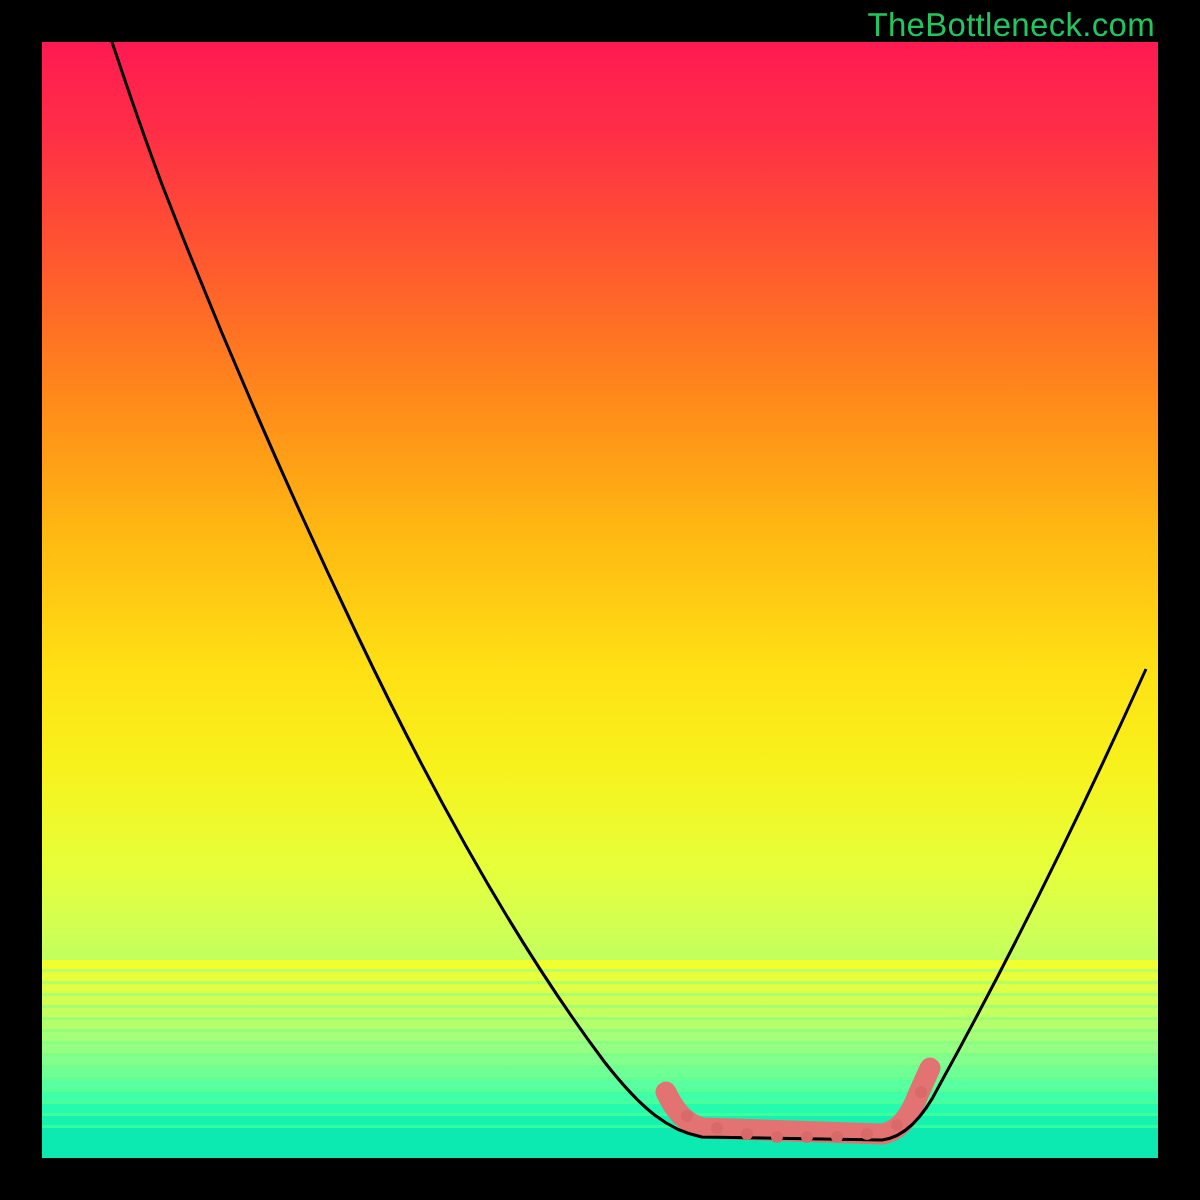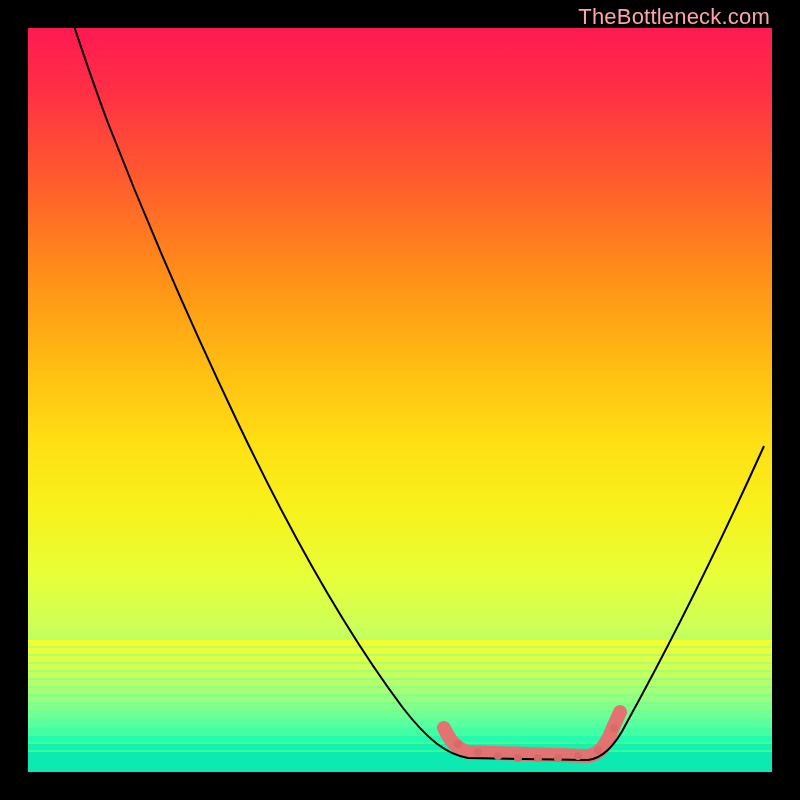--- a/index.html
+++ b/index.html
@@ -53,21 +53,21 @@
     height: 6px;
   }
   svg.curves {
     position: absolute;
     inset: 0;
   }
   .watermark {
     position: absolute;
     top: 4px;
     right: 30px;
-    color: #fca5a5;
+    color: #22c55e;
     font-size: 22px;
     font-weight: 500;
     user-select: none;
     letter-spacing: 0.2px;
   }
   
   .trough-path {
     fill: none;
     stroke: #e37373;
     stroke-width: 14;

